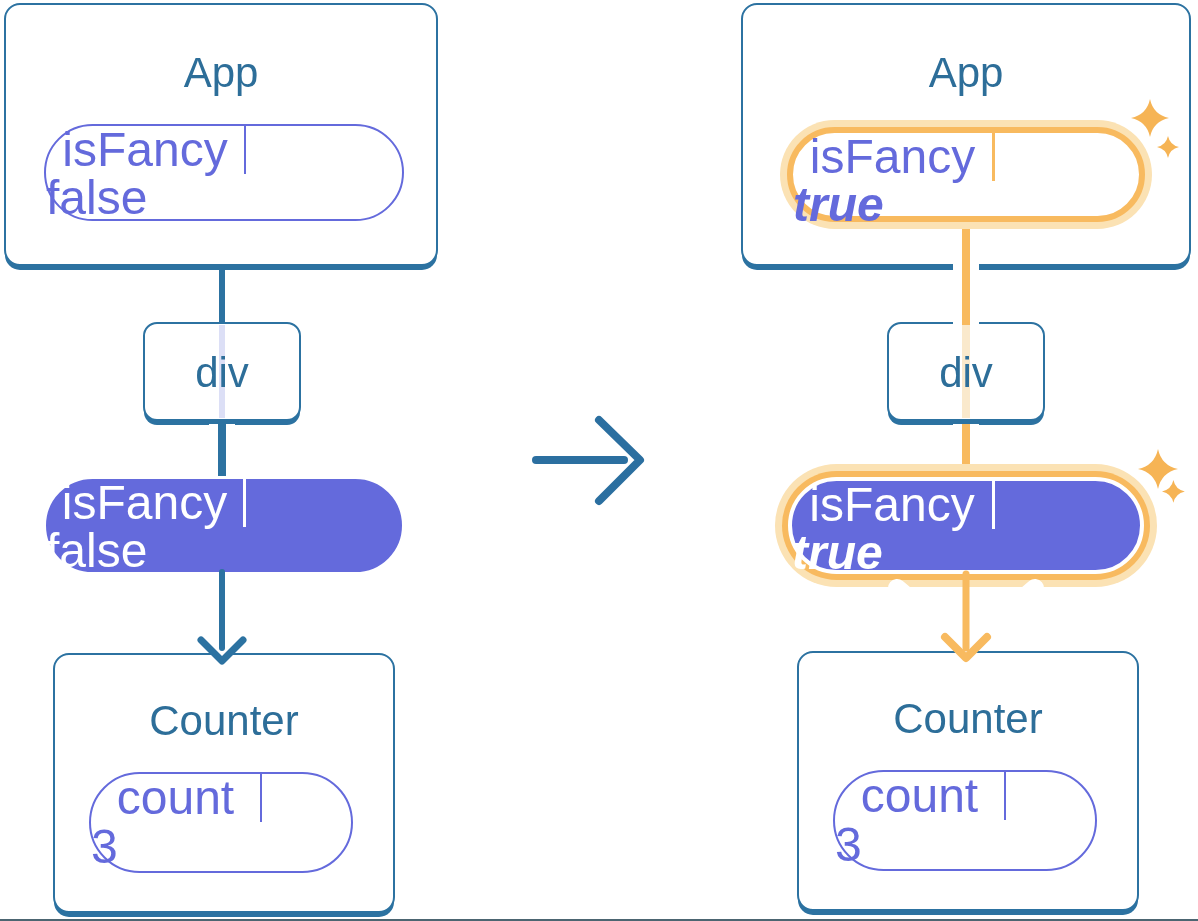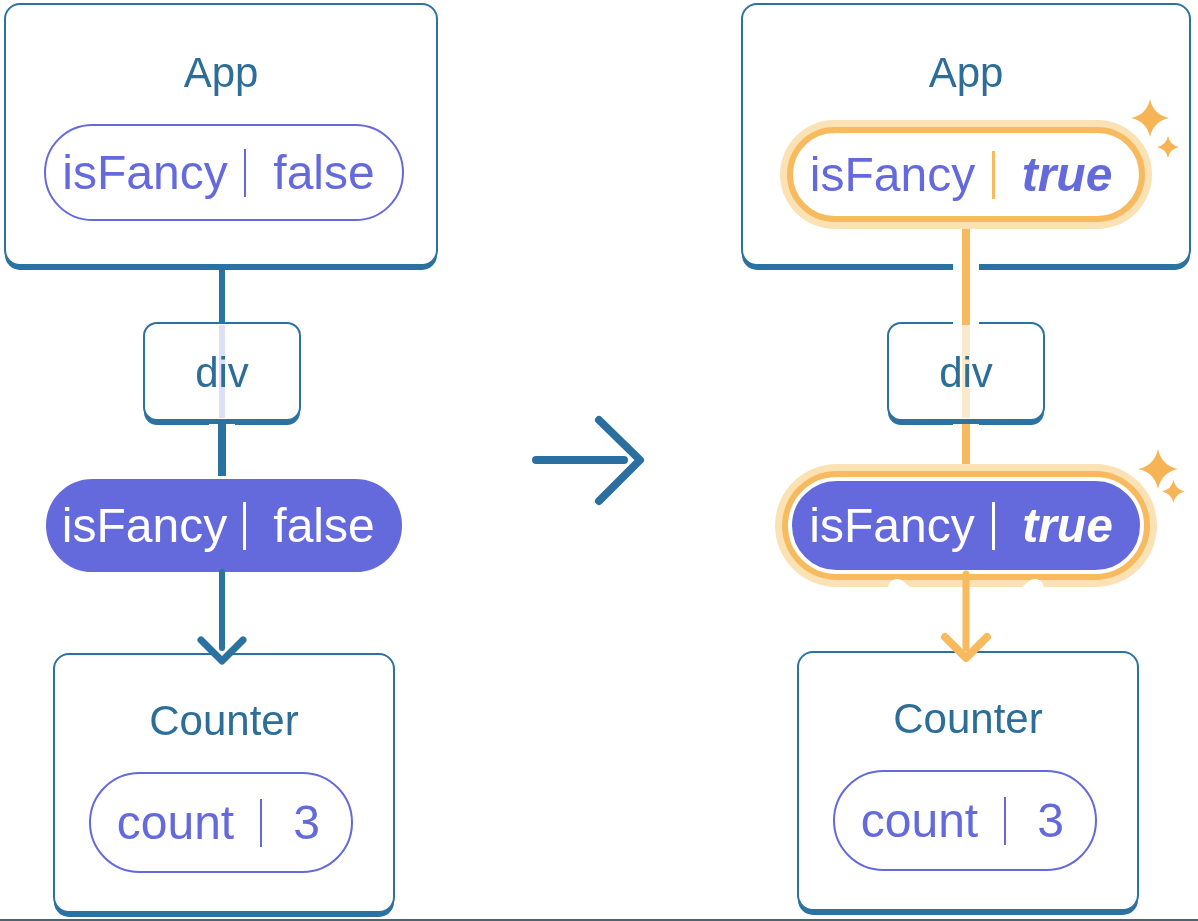--- a/index.html
+++ b/index.html
@@ -14,23 +14,23 @@
     box-shadow:0 5px 0 -1px #2C72A1;
     box-sizing:border-box;
   }
   .title{
     position:absolute;z-index:3;text-align:center;
     color:#2D6E99;font-size:42px;font-weight:500;line-height:1;
   }
   .vline{position:absolute;z-index:0;}
   .inline{position:absolute;z-index:2;}
   .pill{
-    position:absolute;z-index:4;display:flex;align-items:center;
+    position:absolute;z-index:4;display:flex;align-items:flex-start;
     border-radius:999px;box-sizing:border-box;
-    font-size:48px;line-height:1;
+    font-size:48px;line-height:1;flex-direction:column;
   }
   .pill .key,.pill .val{
     display:flex;align-items:center;justify-content:center;
     box-sizing:border-box;
   }
   .pill .val{flex:1;}
   .pill.outline{background:#fff;border:2.5px solid #646ADC;color:#646ADC;}
   .pill.outline .key{border-right:2.5px solid #646ADC;}
   .pill.solid{background:#646ADC;border:3.5px solid #fff;color:#fff;}
   .pill.solid .key{border-right:3px solid #fff;}

